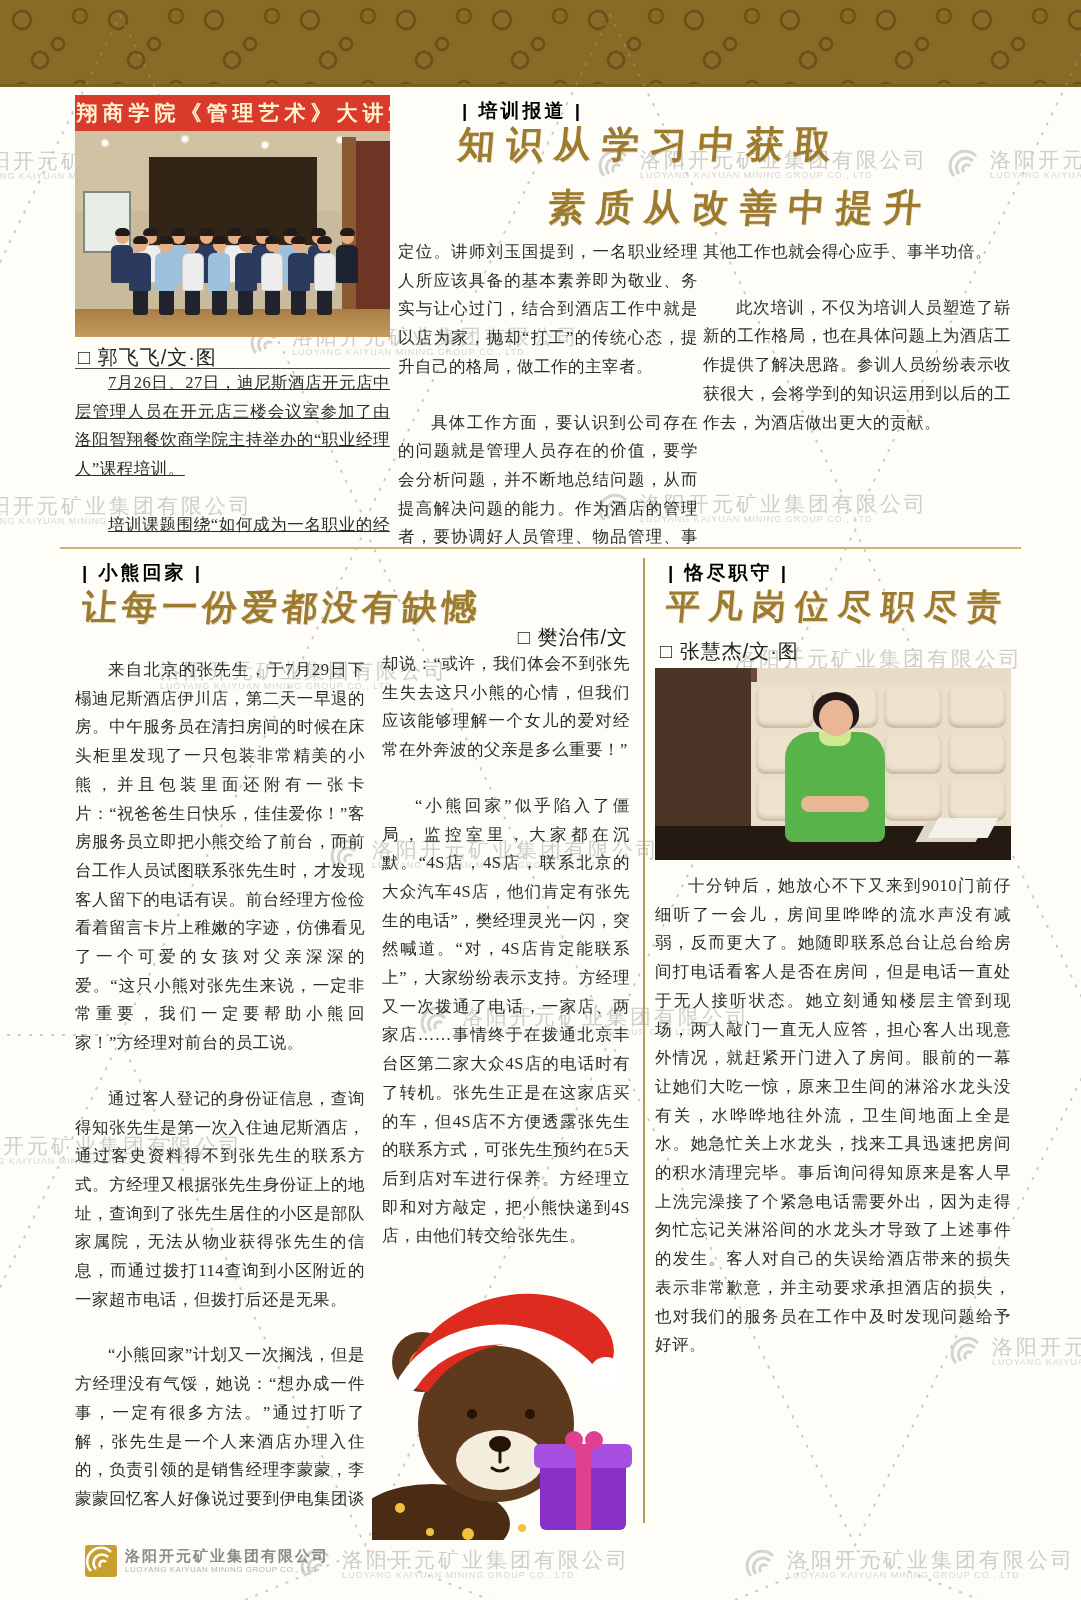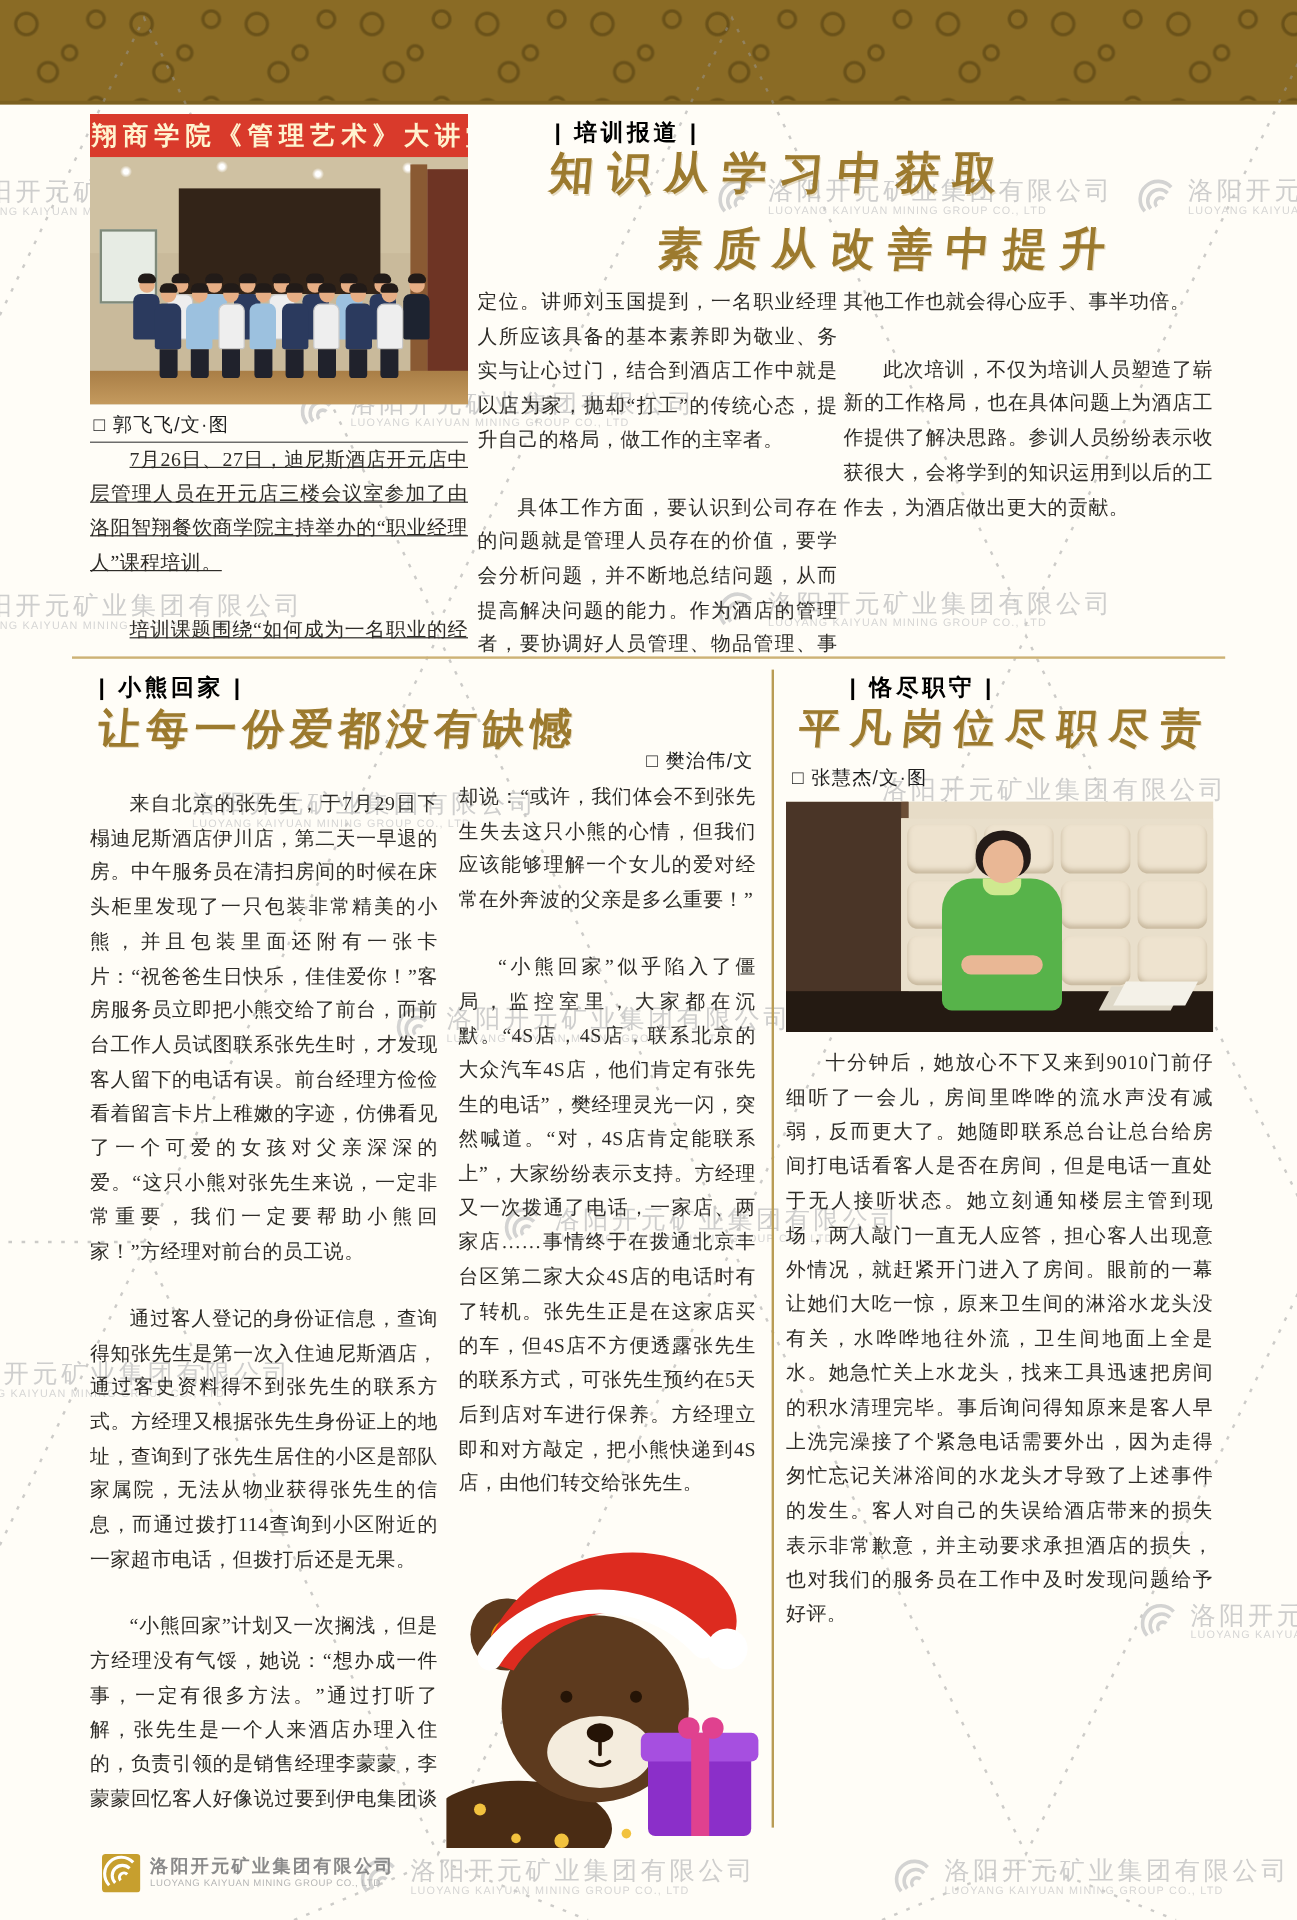--- a/index.html
+++ b/index.html
@@ -23,21 +23,21 @@
   .wm svg{flex:none;}
   
   .col{position:absolute;z-index:3;text-align:justify;overflow:hidden;}
   .col p{margin:0 0 27px 0;text-indent:2em;font-size:16.5px;line-height:1.74;letter-spacing:.5px;}
   .col p.cont{text-indent:0;}
   .tag{position:absolute;z-index:4;font-family:"Liberation Sans","DejaVu Sans",sans-serif;
        font-weight:bold;color:#000000;font-size:19px;letter-spacing:3px;white-space:nowrap;}
   .headline{position:absolute;z-index:4;font-weight:bold;color:#9c7a2e;white-space:nowrap;
        transform:skewX(-5deg);text-shadow:1px 1px 0 rgba(156,122,46,.25);}
   .byline{position:absolute;z-index:4;font-family:"Liberation Sans","DejaVu Sans",sans-serif;
-       font-size:16px;color:#1e1e1e;letter-spacing:1px;white-space:nowrap;}
+       font-size:20px;color:#1e1e1e;letter-spacing:1px;white-space:nowrap;}
   .rule{position:absolute;z-index:4;height:1px;background:#4a4a4a;}
   .divider-h{position:absolute;z-index:4;height:2px;background:#cdb275;}
   .divider-v{position:absolute;z-index:4;width:2px;background:#b99c55;}
   
   .photo1{position:absolute;left:75px;top:95px;width:315px;height:242px;z-index:3;overflow:hidden;background:#c9ba9b;}
   .p1-banner{position:absolute;left:-8px;top:0;right:-8px;height:36px;background:#d93a2b;
       display:flex;align-items:center;justify-content:center;overflow:hidden;}
   .p1-banner span{font-weight:bold;color:#fff3cf;font-size:21px;letter-spacing:5px;white-space:nowrap;}
   .p1-wall{position:absolute;left:0;top:36px;right:0;height:80px;background:#cfc1a2;
       background-image:radial-gradient(circle at 30px 12px,#fff 2px,rgba(255,255,255,0) 5px),
@@ -397,21 +397,21 @@
       <rect x="204" y="182" width="15" height="86" fill="#e0418f"></rect>
       <circle cx="202" cy="178" r="9" fill="#e0418f"></circle>
       <circle cx="222" cy="178" r="9" fill="#e0418f"></circle>
     </g>
     <circle cx="28" cy="246" r="5" fill="#f2c23e"></circle>
     <circle cx="96" cy="272" r="6" fill="#f2c23e"></circle>
     <circle cx="150" cy="266" r="4" fill="#f2c23e"></circle>
     <circle cx="58" cy="270" r="4" fill="#f2c23e"></circle>
   </svg>
 
-  <div class="tag" style="left:668px;top:560px;margin-left:40px;">| 恪尽职守 |</div>
+  <div class="tag" style="left:668px;top:560px;">| 恪尽职守 |</div>
   <div class="headline" style="left:666px;top:584px;font-size:34px;letter-spacing:9px;">平凡岗位尽职尽责</div>
   <div class="byline" style="left:660px;top:638px;">□ 张慧杰/文·图</div>
 
   <div class="photo3">
     <div class="p3-wardrobe"></div>
     <div class="p3-headboard">
       <div class="p3-pad"></div>
         <div class="p3-pad"></div>
         <div class="p3-pad"></div>
         <div class="p3-pad"></div>

